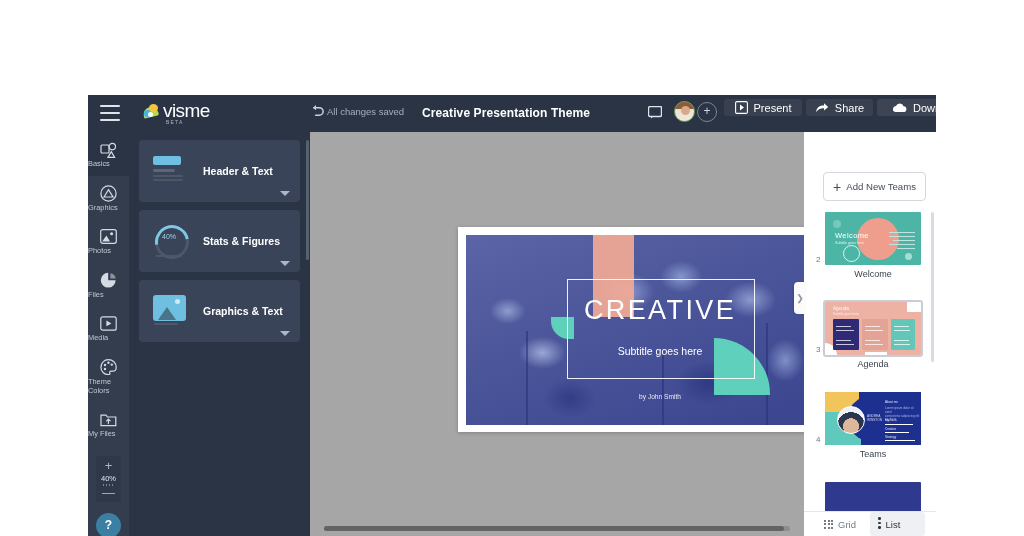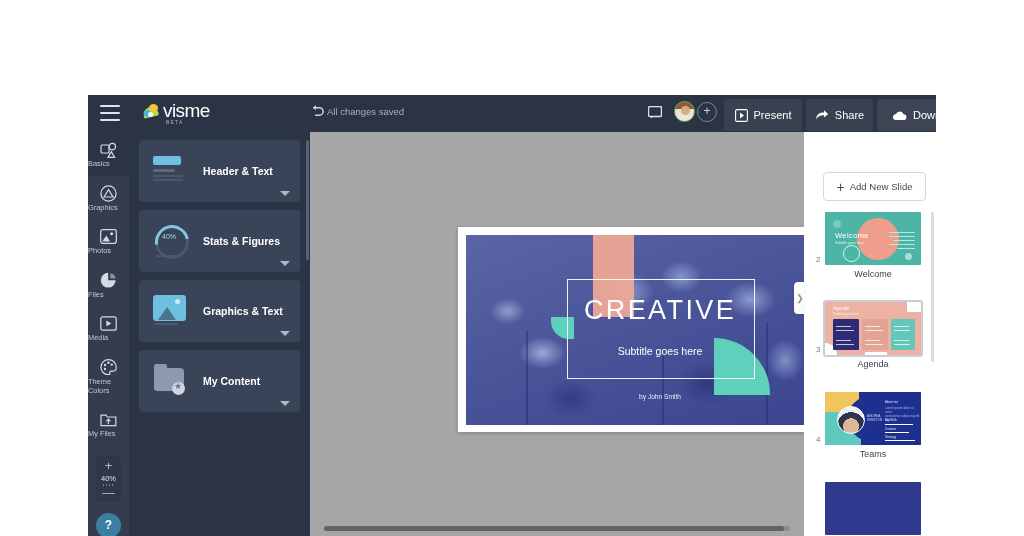--- a/index.html
+++ b/index.html
@@ -24,21 +24,21 @@
   .saved{position:absolute;left:239px;top:11px;font-size:9.5px;color:#a7aebc;text-align:center;}
   .doc-title{position:absolute;left:334px;top:11px;font-size:12px;color:#ffffff;font-weight:bold;letter-spacing:0.1px;}
 
   .comment-ic{position:absolute;left:560px;top:10px;width:14px;height:13px;cursor:pointer;}
   .avatar{position:absolute;left:586px;top:6px;width:21px;height:21px;border-radius:50%;
     background:linear-gradient(#8f5a3c 0%,#8f5a3c 38%,#e9e2d8 39%,#efe9e0 100%);
     border:1.5px solid #6fa84a;box-sizing:border-box;overflow:hidden;}
   .avatar:after{content:"";position:absolute;left:6px;top:4px;width:9px;height:9px;border-radius:50%;background:#d8ab86;}
   .addppl{position:absolute;left:609px;top:7px;width:18px;height:18px;border-radius:50%;
     border:1px solid #7b8495;color:#cfd5de;font-size:12px;line-height:16px;text-align:center;cursor:pointer;}
-  .btn{position:absolute;top:4px;height:32px;border-radius:3px;color:#fff;font-size:11px;
+  .btn{position:absolute;top:4px;height:17px;border-radius:3px;color:#fff;font-size:11px;
     display:flex;align-items:center;justify-content:center;cursor:pointer;}
   .btn-present{left:636px;width:78px;background:#39404f;}
   .btn-share{left:718px;width:67px;background:#39404f;}
   .btn-download{left:789px;width:100px;background:#3d4555;border-radius:3px 0 0 3px;}
   .btn .gl{margin-right:6px;display:inline-flex;align-items:center;}
 
   
   .rail{position:absolute;left:0;top:37px;width:41px;height:404px;background:#333d4e;}
   .rail-item{position:relative;width:41px;padding-top:9px;cursor:pointer;}
   .rail-item.active{background:#2b3445;}
@@ -193,20 +193,21 @@
     </div>
     <div class="logo-beta">BETA</div>
 
     <div class="undo-ic">
       <svg width="15" height="15" viewBox="0 0 16 16">
           <path d="M4 5h6a4 4 0 0 1 0 8H6" stroke="#ccd2dc" stroke-width="1.6" fill="none" stroke-linecap="round"></path>
           <path d="M6.4 2.2 3.2 5l3.2 2.8z" fill="#ccd2dc"></path>
         </svg>
     </div>
     <div class="saved">All changes saved</div>
+    <div class="doc-title">Creative Presentation Theme</div>
 
     <div class="comment-ic">
       <svg width="14" height="13" viewBox="0 0 14 13">
           <rect x="0.5" y="0.5" width="13" height="10" rx="1.5" fill="none" stroke="#dfe3ea" stroke-width="1.4"></rect>
           <path d="M3 10.3 3 12.6 5.6 10.3z" fill="#dfe3ea"></path>
         </svg>
     </div>
     <div class="avatar"></div>
     <div class="addppl">+</div>
 
@@ -352,28 +353,20 @@
     <div class="ccard">
       <div class="thumb t-gfx">
         <div class="ph"></div>
           <div class="lb"></div>
       </div>
       <div class="ctitle">Graphics &amp; Text</div>
       <div class="caret"></div>
     </div>
 
 
-    <div class="ccard">
-      <div class="thumb t-fld">
-        <div class="f"></div>
-          <div class="badge"></div>
-      </div>
-      <div class="ctitle">My Content</div>
-      <div class="caret"></div>
-    </div>
 
     <div class="cpanel-scroll"></div>
   </div>
 
   <div class="canvas">
     <div class="slide">
       <div class="slide-inner">
         <div class="bgimg"></div>
         <div class="bgstem" style="left:60px;top:96px;width:1.6px;height:94px;"></div>
         <div class="bgstem" style="left:196px;top:120px;width:1.6px;height:70px;"></div>
@@ -390,21 +383,21 @@
     <div class="hscroll">
         <i></i>
       </div>
   </div>
 
   <div class="rpanel">
 
 
     <div class="addslide">
       <span class="pl">+</span>
-      <span>Add New Slide</span>
+      <span>Add New Teams</span>
     </div>
 
     <div class="collapse">❯</div>
 
     <div class="sitem" style="top:80px;">
       <div class="sthumb th-welcome">
         <div class="d1"></div>
           <div class="circ"></div>
           <div class="d2"></div>
           <div class="ring"></div>
@@ -467,14 +460,39 @@
       <div class="snum">4</div>
       <div class="slbl">Teams</div>
     </div>
 
     <div class="sitem" style="top:350px;">
       <div class="sthumb th-last"></div>
     </div>
 
     <div class="rscroll"></div>
 
+    <div class="rfoot">
+      <div class="lsel"></div>
+      <div class="half g">
+        <span class="griddots">
+            <i></i>
+            <i></i>
+            <i></i>
+            <i></i>
+            <i></i>
+            <i></i>
+            <i></i>
+            <i></i>
+            <i></i>
+          </span>
+        <span>Grid</span>
+      </div>
+      <div class="half l">
+        <span class="listdots">
+            <i></i>
+            <i></i>
+            <i></i>
+          </span>
+        <span>List</span>
+      </div>
+    </div>
   </div>
 </div>
 
 </body></html>

